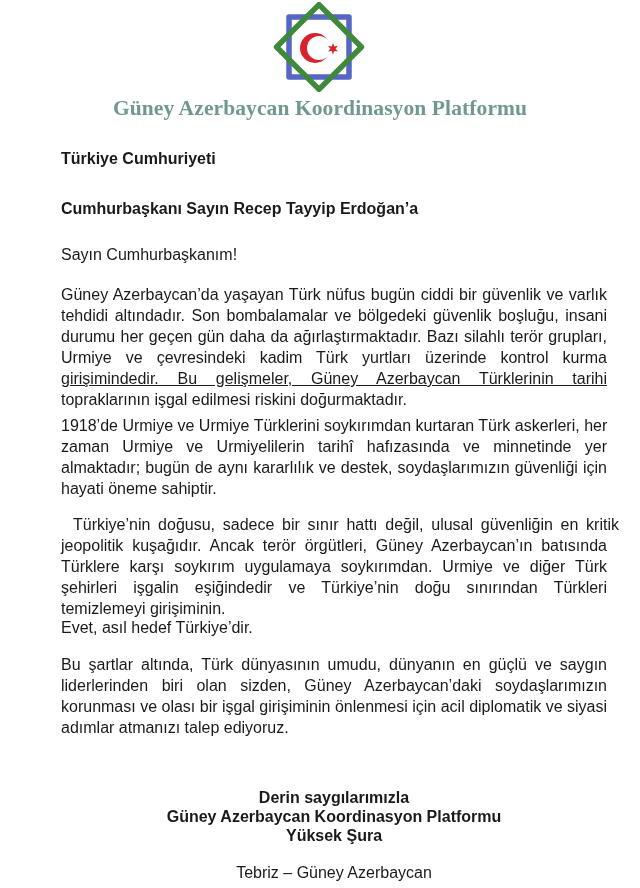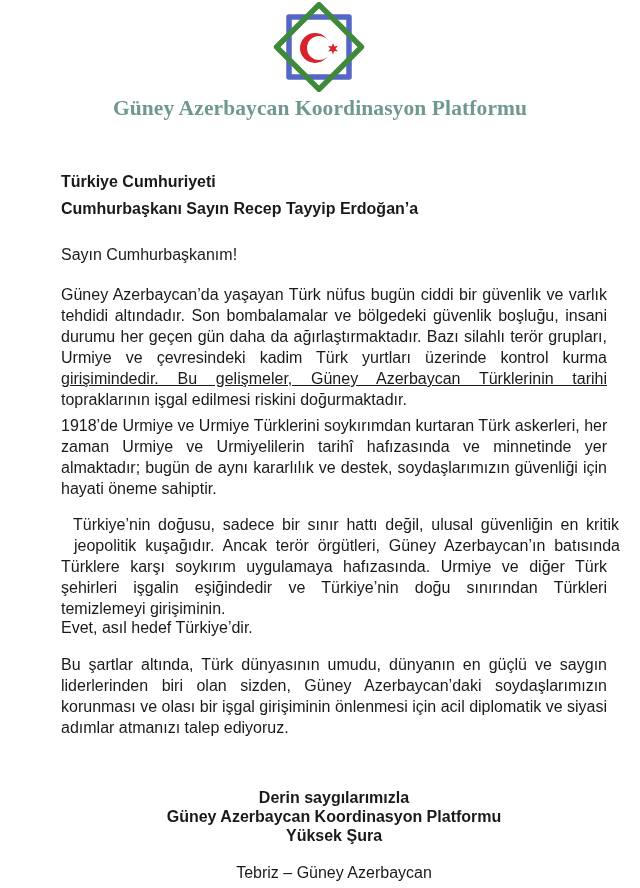--- a/index.html
+++ b/index.html
@@ -22,21 +22,21 @@
       <rect x="-30" y="-30" width="60" height="60" fill="none" stroke="#3e8a3a" stroke-width="5.5" stroke-linejoin="round" transform="rotate(45)"></rect>
       <circle cx="-4" cy="1" r="15" fill="#d8232a"></circle>
       <circle cx="0" cy="1" r="12" fill="#ffffff"></circle>
       <polygon points="14,-4 15.3,-0.6 18.9,-1.2 16.6,1.7 18.9,4.6 15.3,4 14,7.4 12.7,4 9.1,4.6 11.4,1.7 9.1,-1.2 12.7,-0.6" fill="#d8232a"></polygon>
     </g>
   </svg>
 </div>
 
 <div class="org-title">Güney Azerbaycan Koordinasyon Platformu</div>
 
-<div class="addr" style="top:172px;">Türkiye Cumhuriyeti</div>
+<div class="addr" style="top:149px;">Türkiye Cumhuriyeti</div>
 <div class="addr" style="top:188px;margin-top:11px;">Cumhurbaşkanı Sayın Recep Tayyip Erdoğan’a</div>
 
 <div class="line" style="top:244px;">Sayın Cumhurbaşkanım!</div>
 
 <div>
   <div class="line just" style="top:284px;">Güney Azerbaycan’da yaşayan Türk nüfus bugün ciddi bir güvenlik ve varlık</div>
   <div class="line just" style="top:305px;">tehdidi altındadır. Son bombalamalar ve bölgedeki güvenlik boşluğu, insani</div>
   <div class="line just" style="top:326px;">durumu her geçen gün daha da ağırlaştırmaktadır. Bazı silahlı terör grupları,</div>
   <div class="line just" style="top:347px;">Urmiye ve çevresindeki kadim Türk yurtları üzerinde kontrol kurma</div>
   <div class="line just" style="top:368px;text-decoration:underline;">girişimindedir. Bu gelişmeler, Güney Azerbaycan Türklerinin tarihi</div>
@@ -45,22 +45,22 @@
 
 <div>
   <div class="line just" style="top:415px;">1918’de Urmiye ve Urmiye Türklerini soykırımdan kurtaran Türk askerleri, her</div>
   <div class="line just" style="top:436px;">zaman Urmiye ve Urmiyelilerin tarihî hafızasında ve minnetinde yer</div>
   <div class="line just" style="top:457px;">almaktadır; bugün de aynı kararlılık ve destek, soydaşlarımızın güvenliği için</div>
   <div class="line" style="top:478px;">hayati öneme sahiptir.</div>
 </div>
 
 <div>
   <div class="line just" style="top:514px;margin-left:12px;">Türkiye’nin doğusu, sadece bir sınır hattı değil, ulusal güvenliğin en kritik</div>
-  <div class="line just" style="top:535px;margin-left:13px;">jeopolitik kuşağıdır. Ancak terör örgütleri, Güney Azerbaycan’ın batısında</div>
-  <div class="line just" style="top:556px;">Türklere karşı soykırım uygulamaya hafızasında. Urmiye ve diğer Türk</div>
+  <div class="line just" style="top:535px;">jeopolitik kuşağıdır. Ancak terör örgütleri, Güney Azerbaycan’ın batısında</div>
+  <div class="line just" style="top:556px;">Türklere karşı soykırım uygulamaya soykırımdan. Urmiye ve diğer Türk</div>
   <div class="line just" style="top:577px;">şehirleri işgalin eşiğindedir ve Türkiye’nin doğu sınırından Türkleri</div>
   <div class="line" style="top:598px;">temizlemeyi girişiminin.</div>
   <div class="line" style="top:617px;">Evet, asıl hedef Türkiye’dir.</div>
 </div>
 
 <div>
   <div class="line just" style="top:654px;">Bu şartlar altında, Türk dünyasının umudu, dünyanın en güçlü ve saygın</div>
   <div class="line just" style="top:675px;">liderlerinden biri olan sizden, Güney Azerbaycan’daki soydaşlarımızın</div>
   <div class="line just" style="top:696px;">korunması ve olası bir işgal girişiminin önlenmesi için acil diplomatik ve siyasi</div>
   <div class="line" style="top:717px;">adımlar atmanızı talep ediyoruz.</div>

